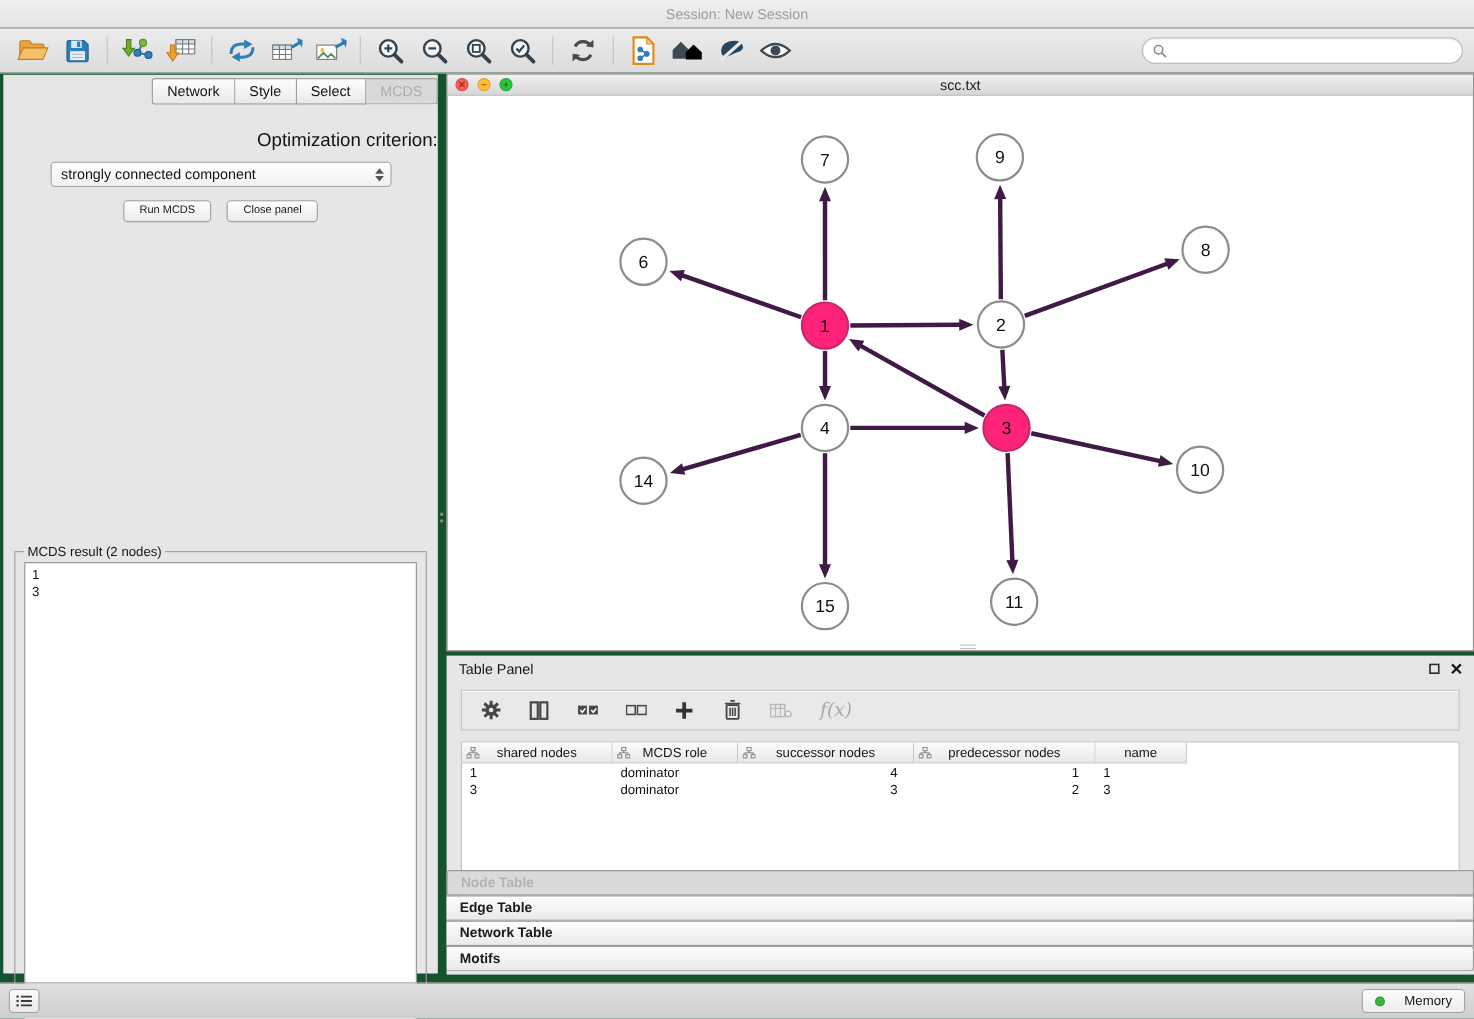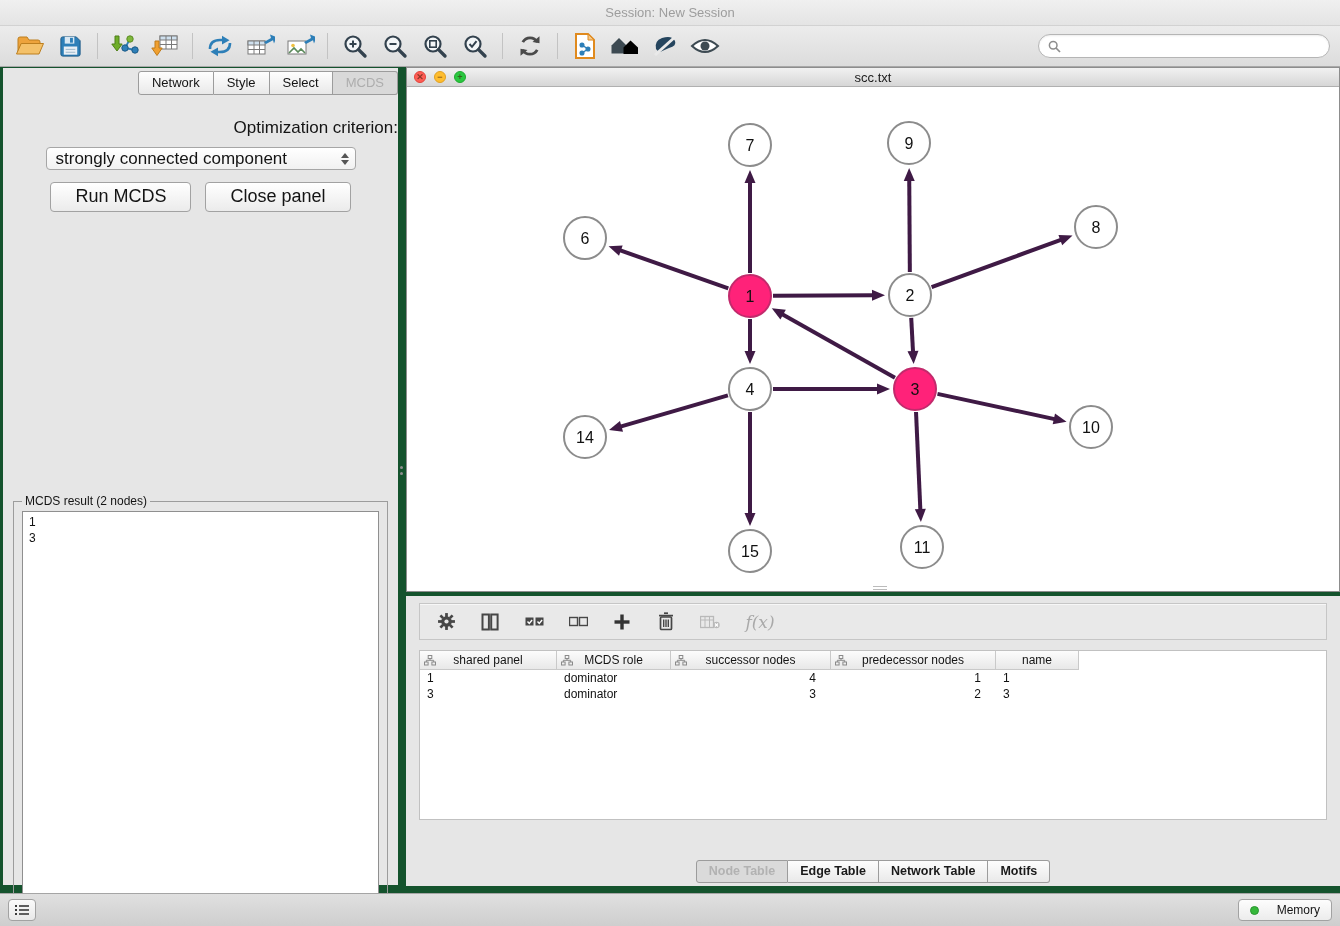--- a/index.html
+++ b/index.html
@@ -33,28 +33,28 @@
   .cp-tabs { display:flex; justify-content:flex-end; margin-top:3px; }
   .cp-tab { font-size:13px; padding:3px 13px 4px; color:#141414;
     background:linear-gradient(#fefefe,#e9e9e9); border:1px solid #9c9c9c;
     border-left-width:0; cursor:default; }
   .cp-tab:first-child { border-left-width:1px; border-radius:3px 0 0 3px; }
   .cp-tab:last-child { border-radius:0 3px 3px 0; }
   .cp-tab.active { background:#d9d9d9; color:#adadad; }
   .opt-label { text-align:right; margin-top:23px; font-size:17px; color:#141414; }
   .opt-select { margin:9px auto 0; width:310px; height:23px; background:linear-gradient(#ffffff,#f1f1f1);
     border:1px solid #a6a6a6; border-radius:4px; display:flex; align-items:center;
-    padding:0 6px 0 9px; font-size:17px; color:#141414; }
+    padding:0 6px 0 9px; font-size:13px; color:#141414; }
   .opt-arrows { margin-left:auto; display:flex; flex-direction:column; gap:2px; }
   .opt-arrows i { display:block; width:0; height:0; border-left:4px solid transparent;
     border-right:4px solid transparent; }
   .arrow-up { border-bottom:5px solid #555; }
   .arrow-down { border-top:5px solid #555; }
   .cp-buttons { display:flex; justify-content:center; gap:14px; margin-top:12px; }
-  .cp-button { font-size:18px; color:#141414; padding:3px 24px 4px;
+  .cp-button { font-size:10px; color:#141414; padding:3px 14px 4px;
     background:linear-gradient(#ffffff,#ebebeb); border:1px solid #a2a2a2;
     border-radius:4px; cursor:default; }
   .mcds-fieldset { position:absolute; left:10px; top:426px; width:375px; height:447px;
     border:1px solid #9c9c9c; padding:3px 8px 8px; }
   .mcds-fieldset legend { font-size:12px; color:#141414; padding:0 3px; }
   .mcds-text { width:100%; height:100%; background:#fff; border:1px solid #8f8f8f;
     font-size:12px; line-height:16px; padding:2px 6px; white-space:pre-line; color:#111; }
 
   
   .vsplitter { position:absolute; left:398px; top:68px; width:8px; height:817px; }
@@ -96,21 +96,21 @@
     font-size:12px; color:#141414; display:flex; align-items:center;
     justify-content:center; cursor:default; }
   .th .colicon { position:absolute; left:4px; top:4px; }
   .trow { display:flex; height:16px; font-size:12px; color:#111; }
   .td { padding-top:1px; }
   .td.l { text-align:left; padding-left:7px; }
   .td.r { text-align:right; padding-right:15px; }
   .c0 { width:137px; } .c1 { width:114px;align-items:center; } .c2 { width:160px; }
   .c3 { width:165px; } .c4 { width:83px; }
   .tp-tabs { position:absolute; bottom:3px; left:0; right:0;
-    display:flex; justify-content:center; }
+    display:flex; justify-content:center;flex-direction:column; }
   .tp-tab { font-size:12.5px; font-weight:bold; color:#1a1a1a; padding:3px 12px 4px;
     background:linear-gradient(#fdfdfd,#e9e9e9); border:1px solid #9c9c9c;
     border-left-width:0; cursor:default; }
   .tp-tab:first-child { border-left-width:1px; border-radius:3px 0 0 3px; }
   .tp-tab:last-child { border-radius:0 3px 3px 0; }
   .tp-tab.active { background:#dadada; color:#b2b2b2; }
 
   
   .statusbar { position:absolute; left:0; right:0; bottom:0; height:33px;
     background:linear-gradient(#e0e0e0,#cecece); border-top:1px solid #a5a5a5;
@@ -429,20 +429,36 @@
         </g>
         <g>
           <circle cx="515" cy="460" r="21" fill="#ffffff" stroke="#8c8c8c" stroke-width="2"></circle>
           <text x="515" y="465.5" text-anchor="middle" font-size="16" fill="#111111">11</text>
         </g>
       </svg>
     <div class="nw-grip"></div>
   </div>
 
   <div class="table-panel">
+    <div class="panel-header">
+      <span>Table Panel</span>
+      <span class="panel-controls">
+        <button class="mini-icon-btn">
+          <svg width="10" height="10">
+              <rect x="1" y="1" width="8" height="8" fill="none" stroke="#2b2b2b" stroke-width="1.5"></rect>
+            </svg>
+        </button>
+        <button class="mini-icon-btn">
+          <svg width="10" height="10">
+              <line x1="1" y1="1" x2="9" y2="9" stroke="#1a1a1a" stroke-width="2"></line>
+              <line x1="9" y1="1" x2="1" y2="9" stroke="#1a1a1a" stroke-width="2"></line>
+            </svg>
+        </button>
+      </span>
+    </div>
 
     <div class="tp-toolbar">
       <button class="tp-tool">
         <svg width="19" height="19" viewBox="0 0 18 18">
           <g stroke="#474747" stroke-width="2.6">
             <line x1="9" y1="1" x2="9" y2="5"></line>
               <line x1="9" y1="13" x2="9" y2="17"></line>
             <line x1="1" y1="9" x2="5" y2="9"></line>
               <line x1="13" y1="9" x2="17" y2="9"></line>
             <line x1="3.2" y1="3.2" x2="5.8" y2="5.8"></line>
@@ -510,21 +526,21 @@
       <div class="tgrid-header">
         <div class="th c0">
           <svg class="colicon" width="12" height="11" viewBox="0 0 12 11">
               <g fill="none" stroke="#8a8a8a">
                 <rect x="4.2" y="0.5" width="3.6" height="3"></rect>
                 <rect x="0.5" y="7" width="3.6" height="3"></rect>
                 <rect x="7.9" y="7" width="3.6" height="3"></rect>
                 <path d="M6 3.5 v1.8 M2.3 7 V5.3 h7.4 V7"></path>
               </g>
             </svg>
-          <span>shared panel</span>
+          <span>shared nodes</span>
         </div>
         <div class="th c1">
           <svg class="colicon" width="12" height="11" viewBox="0 0 12 11">
               <g fill="none" stroke="#8a8a8a">
                 <rect x="4.2" y="0.5" width="3.6" height="3"></rect>
                 <rect x="0.5" y="7" width="3.6" height="3"></rect>
                 <rect x="7.9" y="7" width="3.6" height="3"></rect>
                 <path d="M6 3.5 v1.8 M2.3 7 V5.3 h7.4 V7"></path>
               </g>
             </svg>

